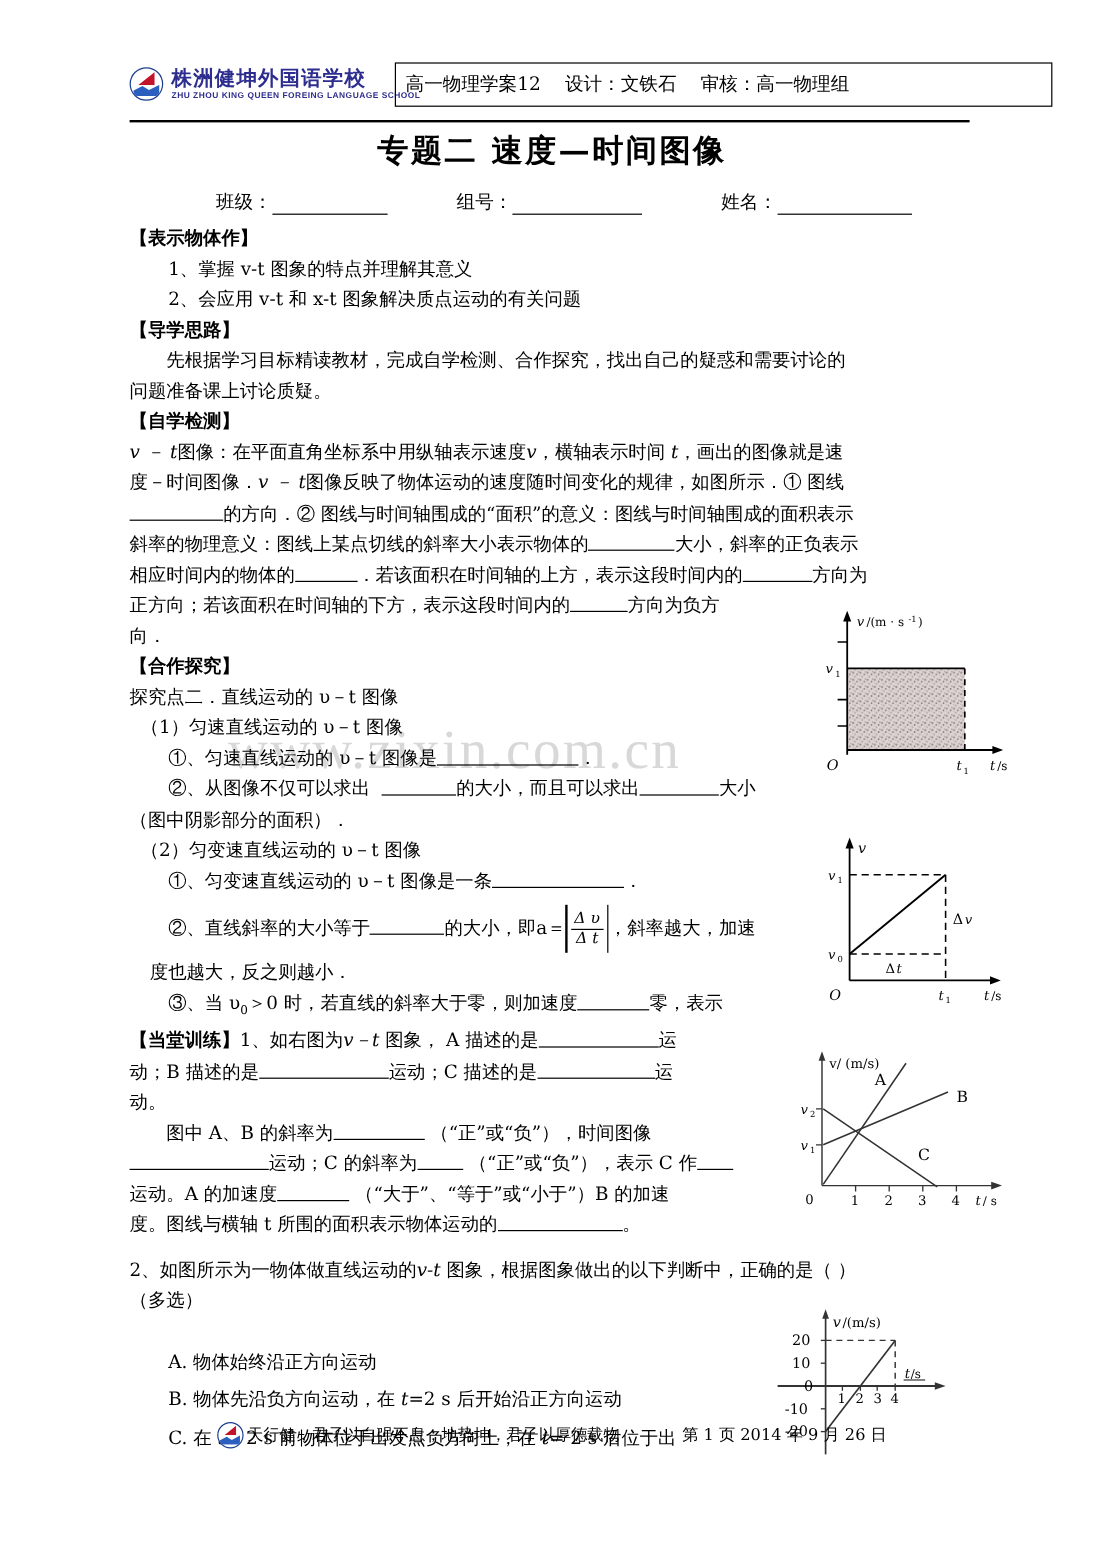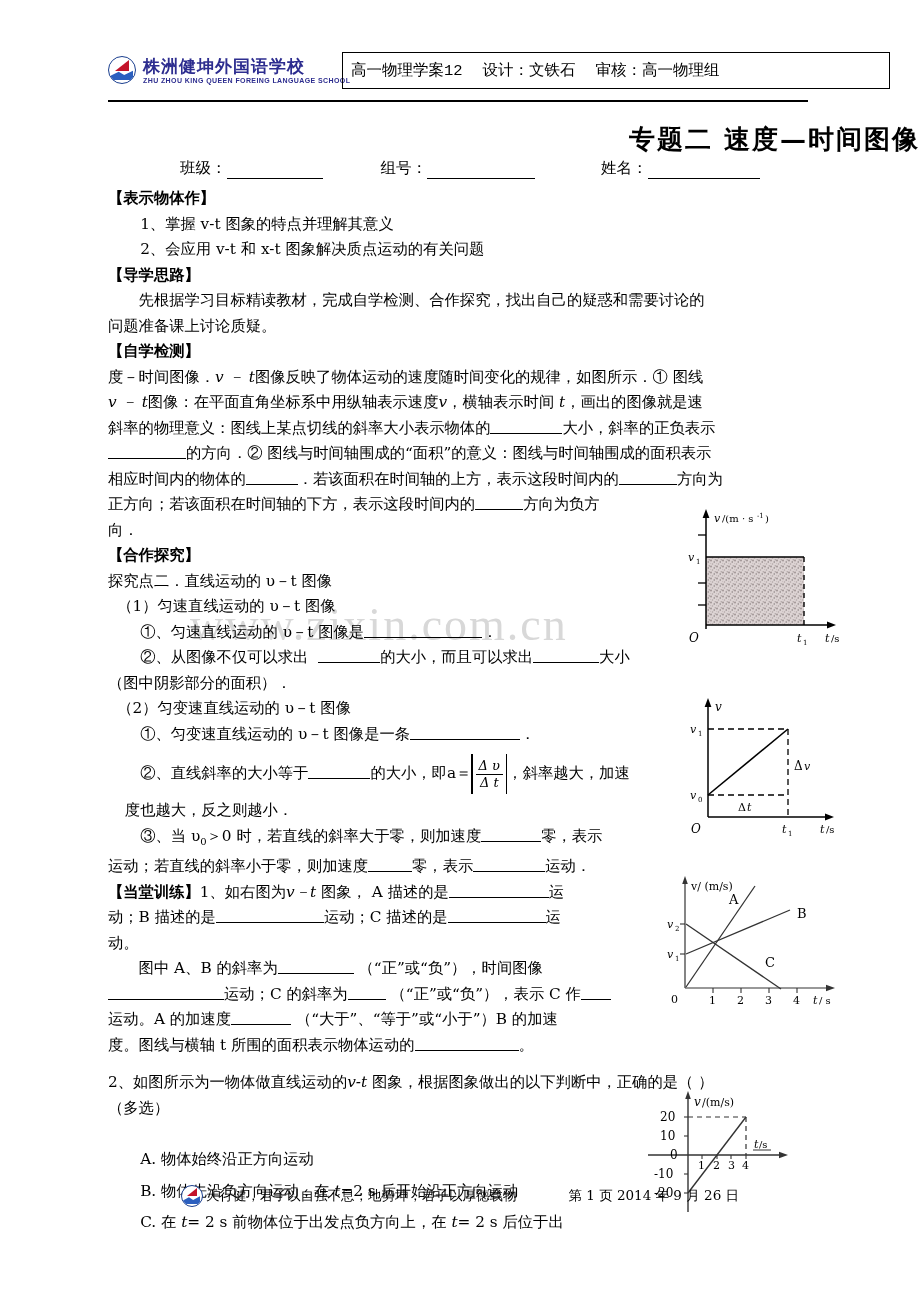--- a/index.html
+++ b/index.html
@@ -30,34 +30,33 @@
   .logo-mark{width:26px;height:26px;border-radius:50%;background:#fff;border:1.6px solid #1b3f8f;
     position:relative;overflow:hidden;flex:none;}
   .logo-mark .wave{position:absolute;left:2px;top:12px;width:22px;height:11px;background:#2b5fbf;
     clip-path:polygon(0 60%,35% 25%,60% 55%,100% 15%,100% 100%,0 100%);}
   .logo-mark .sail{position:absolute;left:6px;top:3px;width:14px;height:11px;background:#c3132a;
     clip-path:polygon(100% 0,100% 100%,0 100%);}
   .logo-text{display:flex;flex-direction:column;line-height:1;}
   .logo-cn{font-family:"DejaVu Serif",serif;font-weight:700;font-size:17px;color:#2d2d8f;letter-spacing:1px;}
   .logo-en{font-family:"Liberation Sans",sans-serif;font-weight:700;font-size:7px;color:#2d2d8f;letter-spacing:.4px;margin-top:2px;}
   .header-box{
-    position:absolute;left:234px;top:0;width:548px;height:37px;
+    position:absolute;left:221px;top:0;width:548px;height:37px;
     border:1.3px solid #000;
     display:flex;align-items:center;
     font-size:15.5px;
     padding-left:8px;
     box-sizing:border-box;
     white-space:nowrap;
-    font-family:Liberation Mono, monospace;
   }
   .header-box span{margin-right:20px;}
   .header-rule{position:absolute;left:108px;top:100px;width:700px;height:2px;background:#000;z-index:2;}
 
   
-  .title{position:absolute;left:0;top:122px;width:920px;text-align:right;
+  .title{position:absolute;left:0;top:108px;width:920px;text-align:center;
     font-size:26px;font-weight:700;letter-spacing:2px;z-index:2;}
   .fields{position:absolute;left:180px;top:158px;width:600px;font-size:15.5px;z-index:2;
     display:flex;gap:0;}
   .fields .f{display:flex;align-items:flex-end;}
   .fields .f .lbl{white-space:nowrap;}
   .fields .f .blank{display:inline-block;border-bottom:1px solid #000;height:15px;}
 
   
   .body{position:absolute;left:108px;top:186px;width:706px;font-size:15.3px;line-height:25.5px;z-index:2;}
   .body p{margin:0;}
@@ -142,30 +141,30 @@
     <p class="ind2">1、掌握 v-t 图象的特点并理解其意义</p>
     <p class="ind2">2、会应用 v-t 和 x-t 图象解决质点运动的有关问题</p>
 
     <p class="sec">【导学思路】</p>
     <p class="ind1">先根据学习目标精读教材，完成自学检测、合作探究，找出自己的疑惑和需要讨论的</p>
     <p>问题准备课上讨论质疑。</p>
 
     <p class="sec">【自学检测】</p>
 
     <p>
+      <span class="mi">v － t</span><span>图像：在平面直角坐标系中用纵轴表示速度</span><span class="mi">v</span><span>，横轴表示时间</span>&nbsp;<span class="mi">t</span><span>，画出的图像就是速</span>
+    </p>
+    <p>
       <span>度－时间图像．</span><span class="mi">v － t</span><span>图像反映了物体运动的速度随时间变化的规律，如图所示．① 图线</span>
     </p>
     <p>
-      <span class="mi">v － t</span><span>图像：在平面直角坐标系中用纵轴表示速度</span><span class="mi">v</span><span>，横轴表示时间</span>&nbsp;<span class="mi">t</span><span>，画出的图像就是速</span>
+      <span class="u" style="width:78px"></span><span>的方向．② 图线与时间轴围成的“面积”的意义：图线与时间轴围成的面积表示</span>
     </p>
     <p>
       <span>斜率的物理意义：图线上某点切线的斜率大小表示物体的</span><span class="u" style="width:72px"></span><span>大小，斜率的正负表示</span>
-    </p>
-    <p>
-      <span class="u" style="width:78px"></span><span>的方向．② 图线与时间轴围成的“面积”的意义：图线与时间轴围成的面积表示</span>
     </p>
     <p>
       <span>相应时间内的物体的</span><span class="u" style="width:52px"></span><span>．若该面积在时间轴的上方，表示这段时间内的</span><span class="u" style="width:58px"></span><span>方向为</span>
     </p>
     <p>
       <span>正方向；若该面积在时间轴的下方，表示这段时间内的</span><span class="u" style="width:48px"></span><span>方向为负方</span>
     </p>
     <p>向．</p>
 
     <p class="sec">【合作探究】</p>
@@ -188,23 +187,20 @@
           <span class="frac">
             <span class="num mi">Δ υ</span>
             <span class="den mi">Δ t</span>
           </span>
         </span><span>，斜率越大，加速</span>
     </p>
     <p style="padding-left:1.1em;margin-top:4px">度也越大，反之则越小．</p>
 
     <p class="ind2 narrow">
       <span>③、当 υ</span><sub style="font-size:10px">0</sub><span>＞0 时，若直线的斜率大于零，则加速度</span><span class="u" style="width:60px"></span><span>零，表示</span>
-    </p>
-    <p>
-      <span>运动；若直线的斜率小于零，则加速度</span><span class="u" style="width:44px"></span><span>零，表示</span><span class="u" style="width:72px"></span><span>运动．</span>
     </p>
 
     <p class="narrow2">
       <span class="sec">【当堂训练】</span><span>1、如右图为</span><span class="mi">v－t</span>&nbsp;<span>图象， A 描述的是</span><span class="u" style="width:100px"></span><span>运</span>
     </p>
     <p class="narrow2">
       <span>动；B 描述的是</span><span class="u" style="width:108px"></span><span>运动；C 描述的是</span><span class="u" style="width:98px"></span><span>运</span>
     </p>
     <p>动。</p>
     <p class="ind1 narrow2">

